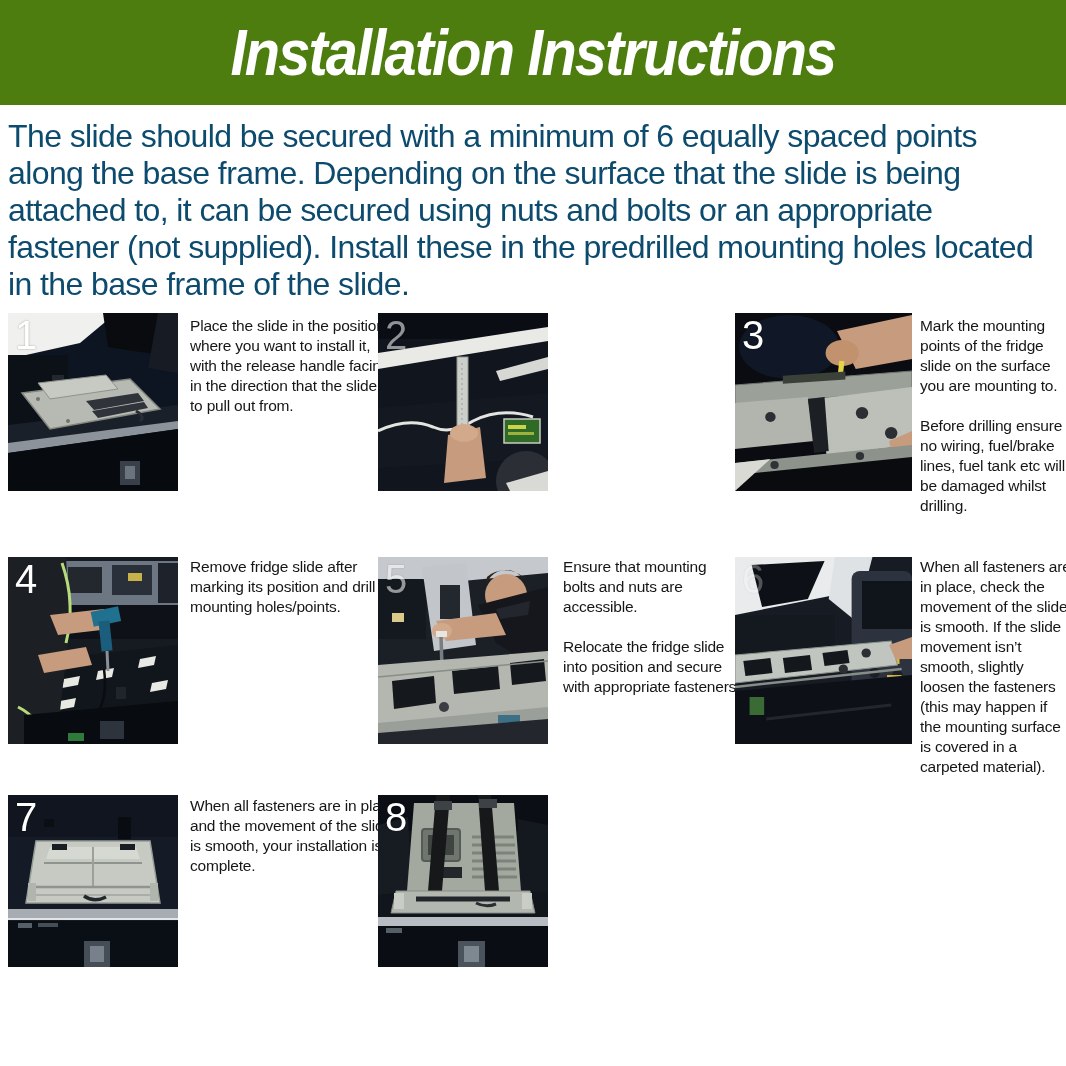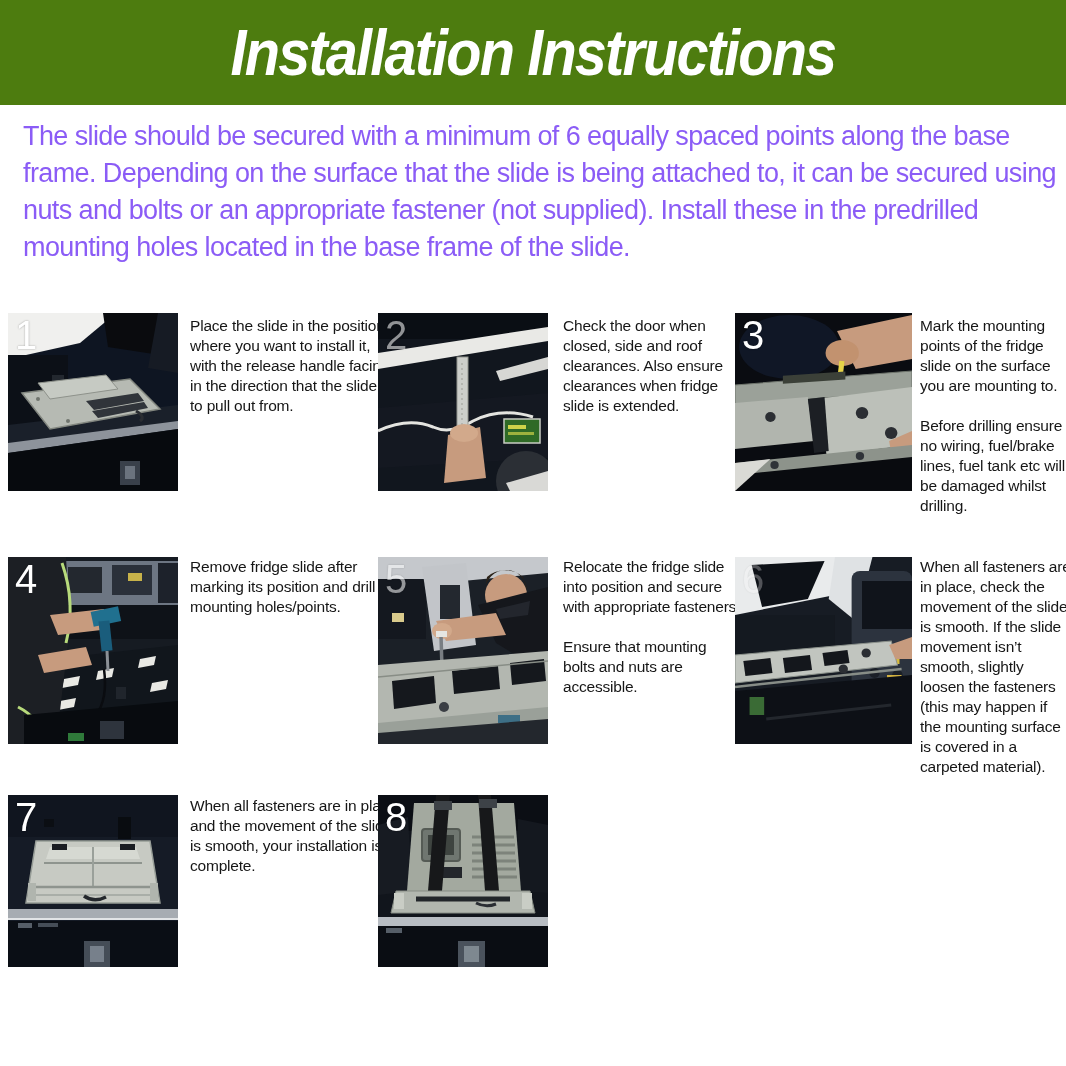--- a/index.html
+++ b/index.html
@@ -4,22 +4,22 @@
 <style>
   html,body{margin:0;padding:0;background:#ffffff;}
   .page{position:relative;width:1066px;height:1066px;background:#ffffff;overflow:hidden;
         font-family:"Liberation Sans", sans-serif;color:#1e1e1e;}
   
   .header{position:absolute;left:0;top:0;width:1066px;height:105px;background:#4d7c0f;
           display:flex;align-items:center;justify-content:center;}
   .header .title{color:#ffffff;font-style:italic;font-weight:bold;font-size:64px;
           letter-spacing:-2px;white-space:nowrap;transform:scaleX(0.9);}
   
-  .intro{position:absolute;left:23px;top:118px;width:1040px;font-size:27px;
-         letter-spacing:-0.6px;line-height:37px;color:#8b5cf6;}
+  .intro{position:absolute;left:8px;top:118px;width:1040px;font-size:32px;
+         letter-spacing:-0.6px;line-height:37px;color:#0c4a6e;}
   
   .img{position:absolute;overflow:hidden;}
   .img svg{display:block;width:100%;height:100%;}
   .stepnum{position:absolute;left:7px;top:0px;color:#ffffff;font-size:40px;
            font-weight:400;line-height:1.1;text-shadow:0 0 2px rgba(0,0,0,.35);}
   .dim{opacity:.55;} .vdim{opacity:.28;}
   .steptext{position:absolute;font-size:15.5px;line-height:20px;letter-spacing:-0.2px;color:#161616;}
   .steptext p{margin:0 0 20px 0;}
 </style>
 </head>
@@ -76,21 +76,20 @@
       <rect x="130" y="119" width="26" height="3" fill="#9db13e"></rect>
       <polygon points="70,122 102,114 108,165 66,170" fill="#c79b7e"></polygon>
       <ellipse cx="86" cy="120" rx="14" ry="9" fill="#d2a98b"></ellipse>
       <circle cx="148" cy="168" r="30" fill="#2b2f35"></circle>
       <polygon points="128,170 170,158 170,178 132,178" fill="#d9d9d6"></polygon>
     </svg>
     <div class="stepnum dim">2</div>
   </div>
 
   <div class="steptext" style="left:563px;top:316px;width:176px;">
-    <p>Check the door when closed, side and roof clearances. Also ensure clearances when fridge slide is extended.</p>
   </div>
 
   <div class="img" style="left:735px;top:313px;width:177px;height:178px;">
     <svg viewBox="0 0 170 178" preserveAspectRatio="none">
       <rect width="170" height="178" fill="#0a0c11"></rect>
       <ellipse cx="52" cy="34" rx="48" ry="32" fill="#101726"></ellipse>
       <polygon points="98,18 170,2 170,46 116,56" fill="#c79b7e"></polygon>
       <ellipse cx="103" cy="40" rx="16" ry="13" fill="#c2926f"></ellipse>
       <rect x="99" y="48" width="5" height="22" fill="#e6d348" transform="rotate(6 101 59)"></rect>
       <polygon points="100,70 106,70 103,78" fill="#3a3a30"></polygon>
@@ -176,22 +175,22 @@
       <circle cx="66" cy="150" r="5" fill="#3a3e44"></circle>
       <line x1="0" y1="120" x2="170" y2="104" stroke="#888d86" stroke-width="1.5"></line>
       <polygon points="0,166 170,150 170,164 0,180" fill="#9aa099"></polygon>
       <rect x="120" y="158" width="22" height="8" fill="#3d6f86"></rect>
       <polygon points="0,176 170,162 170,187 0,187" fill="#23272d"></polygon>
     </svg>
     <div class="stepnum dim">5</div>
   </div>
 
   <div class="steptext" style="left:563px;top:557px;width:176px;">
+    <p>Ensure that mounting bolts and nuts are accessible.</p>
     <p>Relocate the fridge slide into position and secure with appropriate fasteners</p>
-    <p>Ensure that mounting bolts and nuts are accessible.</p>
   </div>
 
   <div class="img" style="left:735px;top:557px;width:177px;height:187px;">
     <svg viewBox="0 0 170 187" preserveAspectRatio="none">
       <rect width="170" height="187" fill="#171c24"></rect>
       <polygon points="0,0 122,0 96,38 0,58" fill="#e9ebec"></polygon>
       <polygon points="16,8 86,4 70,42 26,50" fill="#0d1117"></polygon>
       <polygon points="96,0 132,0 116,64 90,42" fill="#dfe2e4"></polygon>
       <rect x="112" y="14" width="58" height="136" rx="8" fill="#2c333e"></rect>
       <rect x="122" y="24" width="48" height="48" fill="#10141b"></rect>

